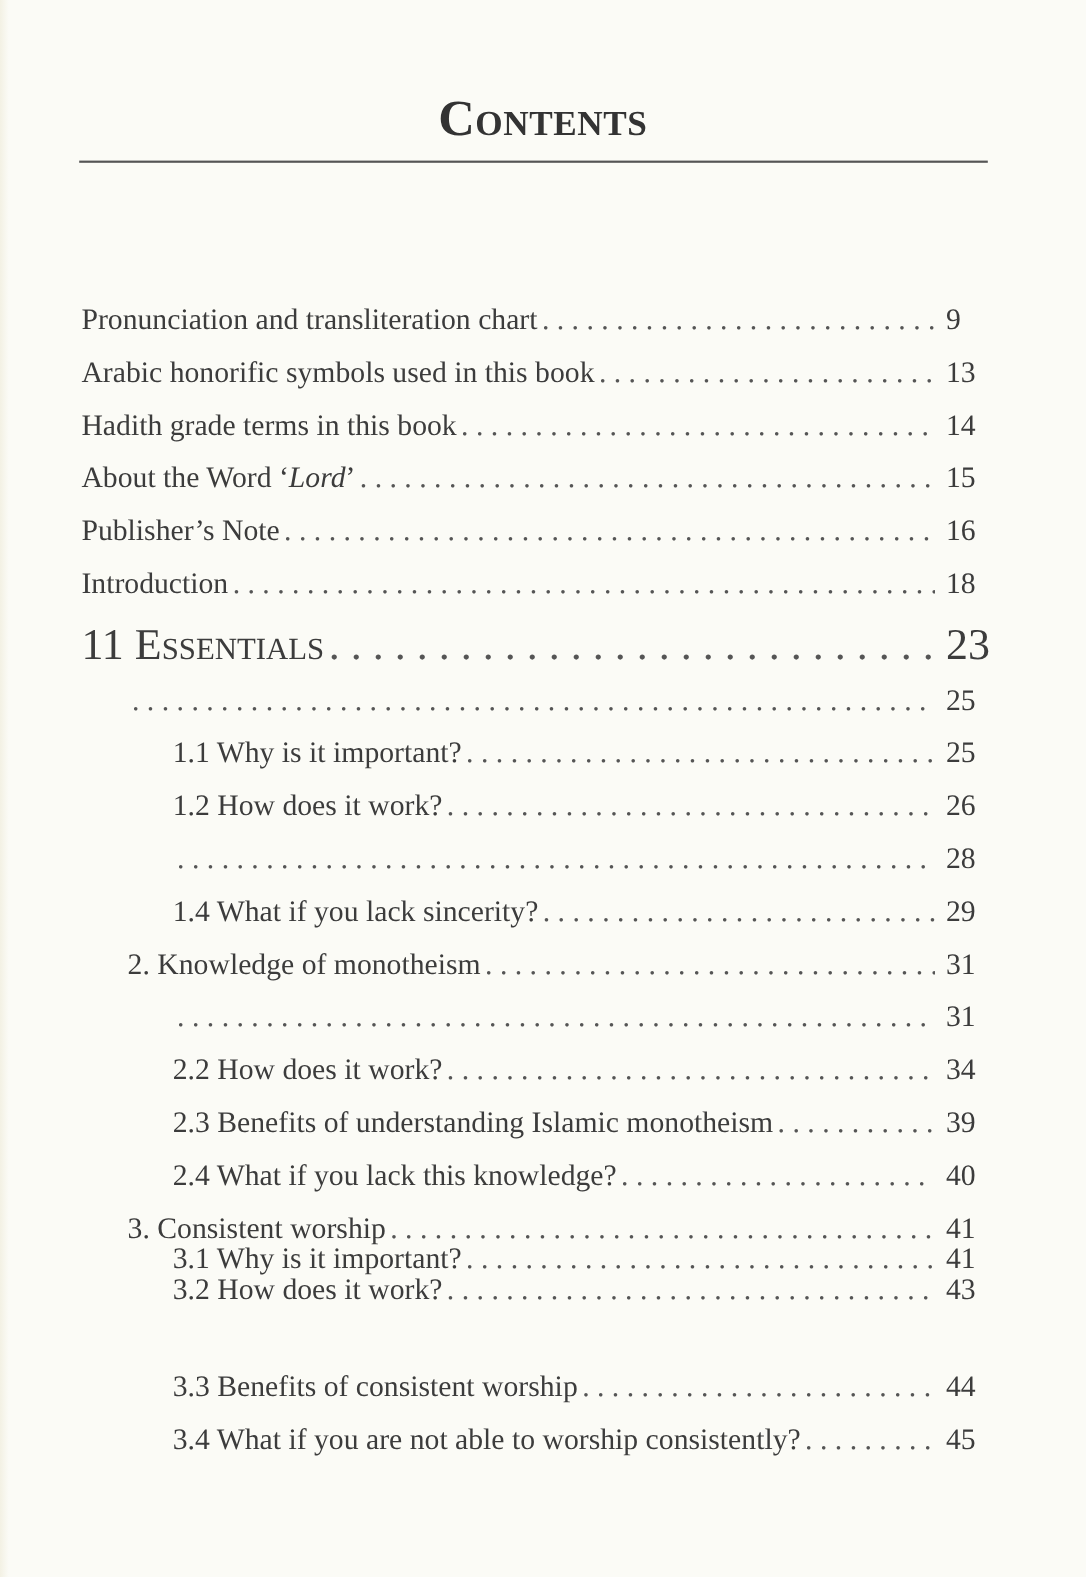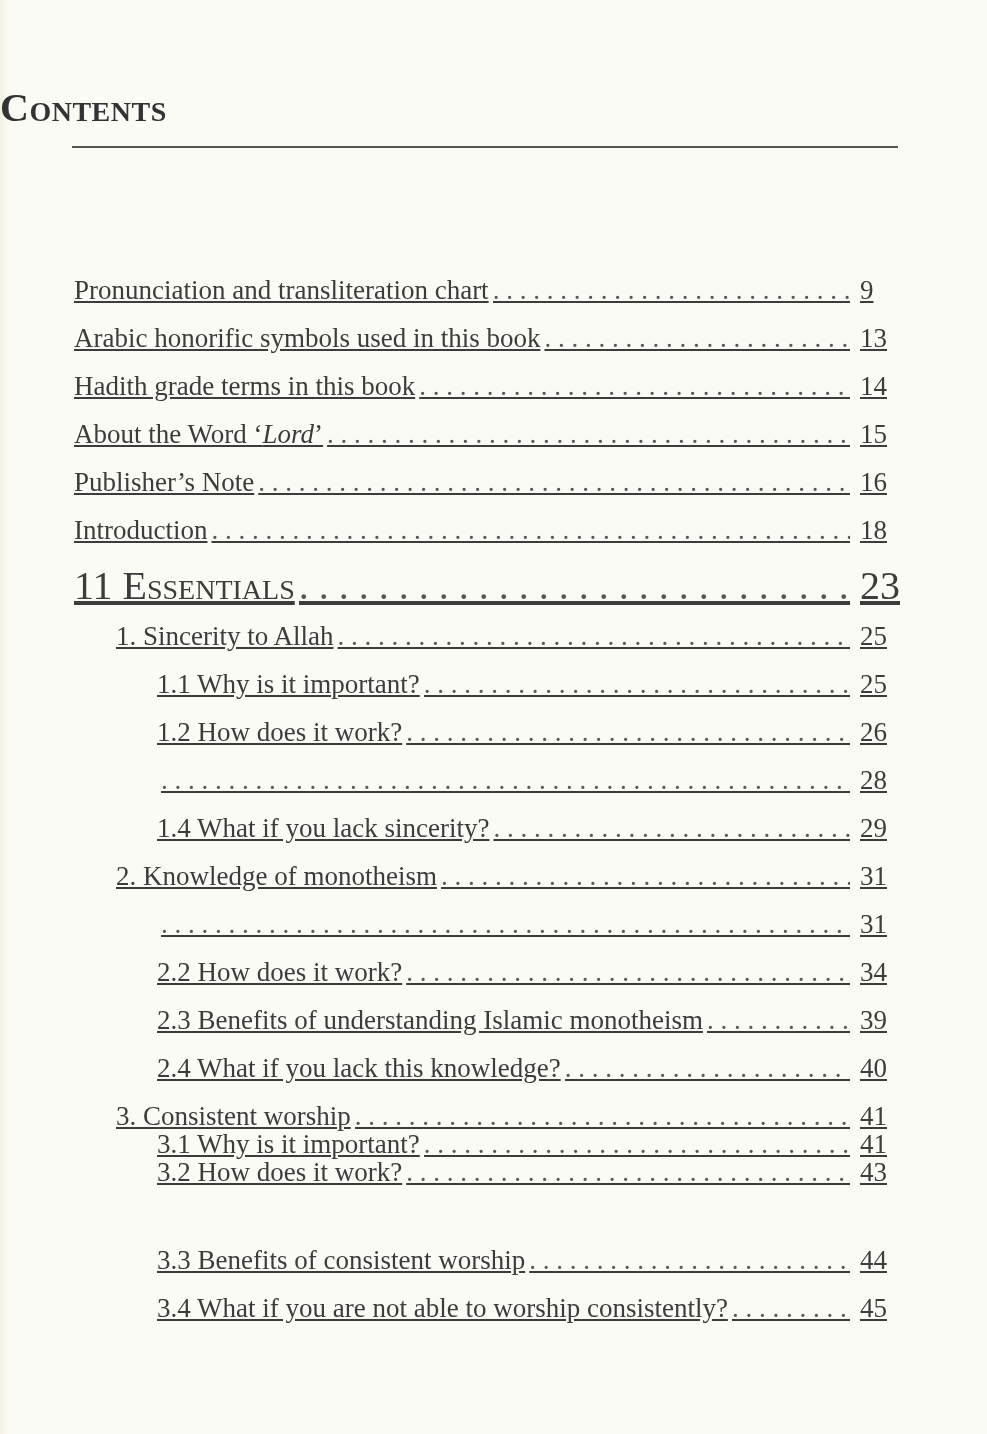--- a/index.html
+++ b/index.html
@@ -19,21 +19,22 @@
       position: absolute;
       left: 0; top: 0; bottom: 0;
       width: 8px;
       background: linear-gradient(to right, #f3f1e4, #fbfbf6);
     }
     .title {
       position: absolute;
       top: 62px;
       left: 0;
       width: 987px;
-      font-size: 40px;
+      text-align: center;
+      font-size: 46px;
       letter-spacing: 0.5px;
       color: #333;
       font-variant: small-caps;
       line-height: 56px;
       margin-top: 18px;
     }
     .rule {
       position: absolute;
       left: 72px;
       top: 146px;
@@ -49,21 +50,20 @@
     }
     .entry {
       position: absolute;
       left: 0;
       height: 40px;
       display: flex;
       align-items: flex-start;
       font-size: 27px;
       line-height: 40px;
       white-space: nowrap;
-      text-decoration: underline;
     }
     .entry .label {
       flex: 0 0 auto;
     }
     .entry .label i {
       font-style: italic;
     }
     .entry .leader {
       flex: 1 1 auto;
       overflow: hidden;
@@ -127,21 +127,20 @@
     <span class="page">18</span>
   </div>
 
   <div class="entry level-h" style="top:296px">
     <span class="label">11 Essentials</span>
     <span class="leader"></span>
     <span class="page">23</span>
   </div>
 
   <div class="entry level-1" style="top:346px">
-    <span class="label">1. Sincerity to Allah</span>
     <span class="leader"></span>
     <span class="page">25</span>
   </div>
   <div class="entry level-2" style="top:394px">
     <span class="label">1.1 Why is it important?</span>
     <span class="leader"></span>
     <span class="page">25</span>
   </div>
   <div class="entry level-2" style="top:442px">
     <span class="label">1.2 How does it work?</span>

